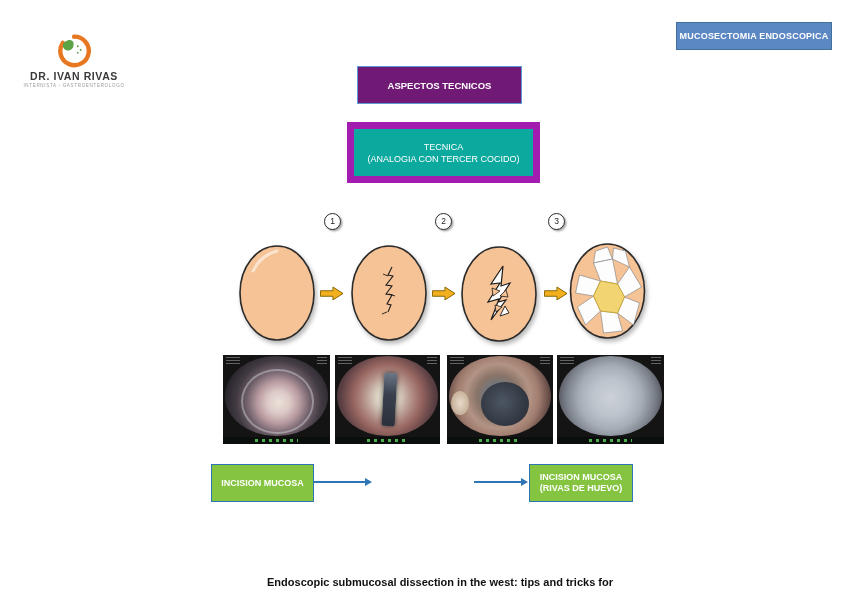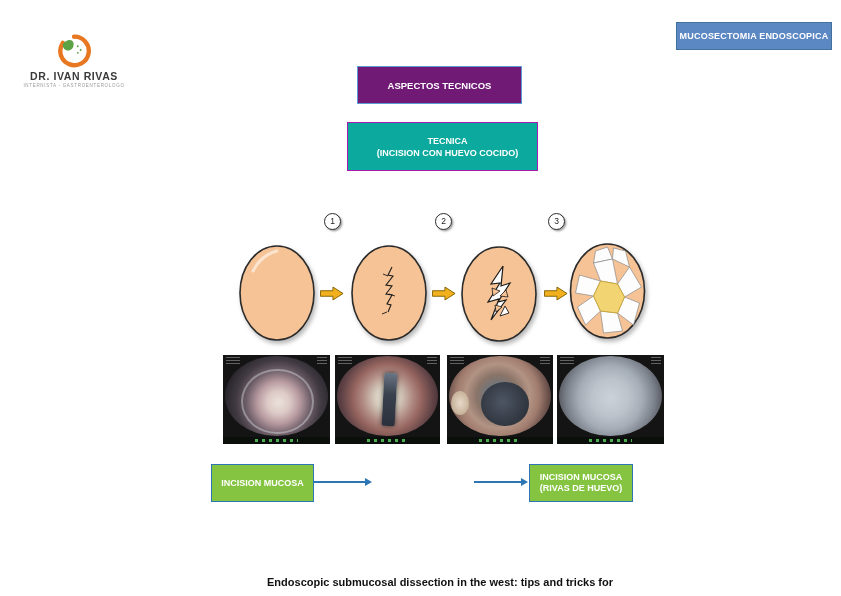--- a/index.html
+++ b/index.html
@@ -25,23 +25,23 @@
 
   
   .box-orange{
     left:357px;top:66px;width:163px;height:36px;
     background:#701a75;border:1px solid #5B9BD5;
     color:#fff;font-weight:bold;font-size:9.5px;
     display:flex;align-items:center;justify-content:center;text-align:center;
   }
   .box-teal{
     left:347px;top:122px;width:179px;height:47px;
-    background:#0CA99E;border:1px solid #a21caf;
-    color:#fff;font-weight:bold;font-size:9px;line-height:12px;
-    display:flex;flex-direction:column;align-items:center;justify-content:center;text-align:center;padding-left:10px;
+    background:#0CA99E;border:7px solid #a21caf;
+    color:#fff;font-weight:normal;font-size:9px;line-height:12px;
+    display:flex;flex-direction:column;align-items:center;justify-content:center;text-align:center;
   }
 
   
   .stepnum{
     width:15px;height:15px;border-radius:50%;
     background:#fff;border:1px solid #2b2b2b;
     font-size:8.5px;color:#222;text-align:center;line-height:14px;
     box-shadow:1.5px 1.5px 2px rgba(0,0,0,.35);
   }
   .s1{left:324px;top:213px;} .s2{left:435px;top:213px;} .s3{left:548px;top:213px;}
@@ -132,21 +132,21 @@
     </svg>
     <div class="logo-name">DR. IVAN RIVAS</div>
     <div class="logo-sub">INTERNISTA - GASTROENTEROLOGO</div>
   </div>
 
   <div class="abs box-orange">
     <span>ASPECTOS TECNICOS</span>
   </div>
   <div class="abs box-teal">
     <span>TECNICA</span>
-    <span>(INCISION CON HUEVO COCIDO)</span>
+    <span>(ANALOGIA CON TERCER COCIDO)</span>
   </div>
 
   <div class="abs stepnum s1">1</div>
   <div class="abs stepnum s2">2</div>
   <div class="abs stepnum s3">3</div>
 
   <svg class="abs egg egg1" viewBox="0 0 80 100">
     <ellipse cx="40" cy="50" rx="37" ry="47" fill="#F6C396" stroke="#2b2b2b" stroke-width="1.6"></ellipse>
     <path d="M16,28 Q24,12 40,8" fill="none" stroke="rgba(255,255,255,.55)" stroke-width="3" stroke-linecap="round"></path>
   </svg>

